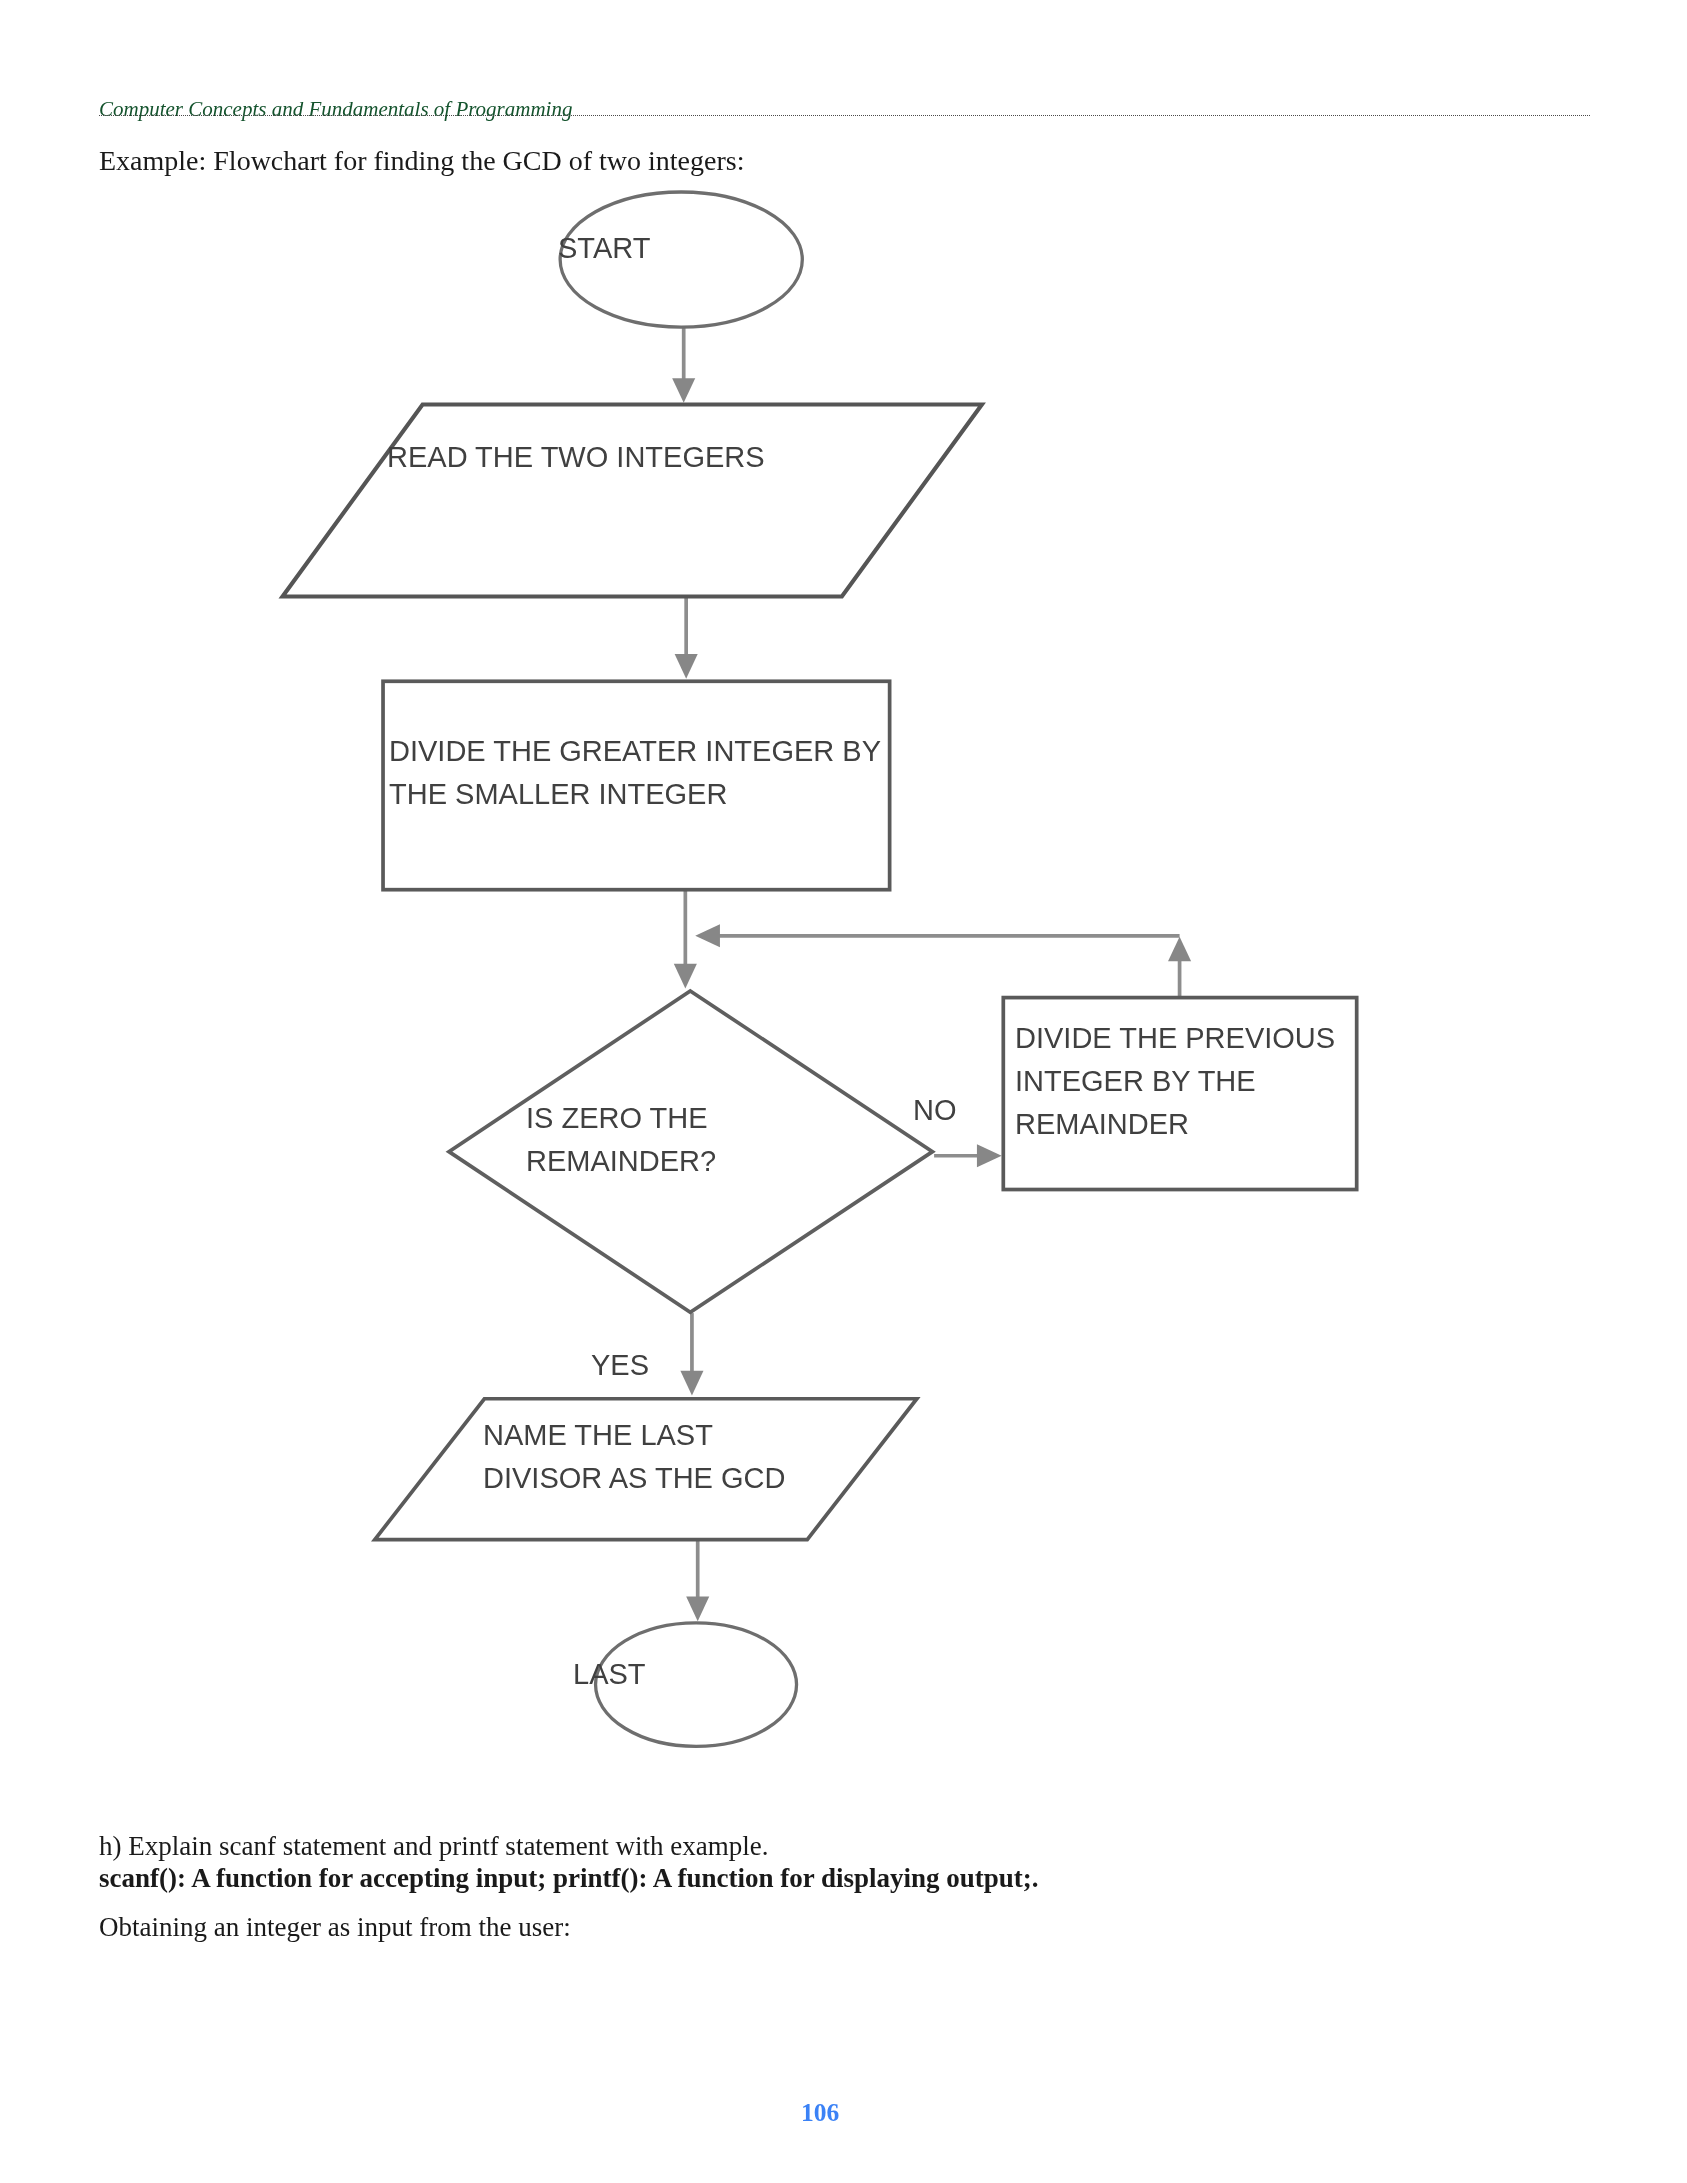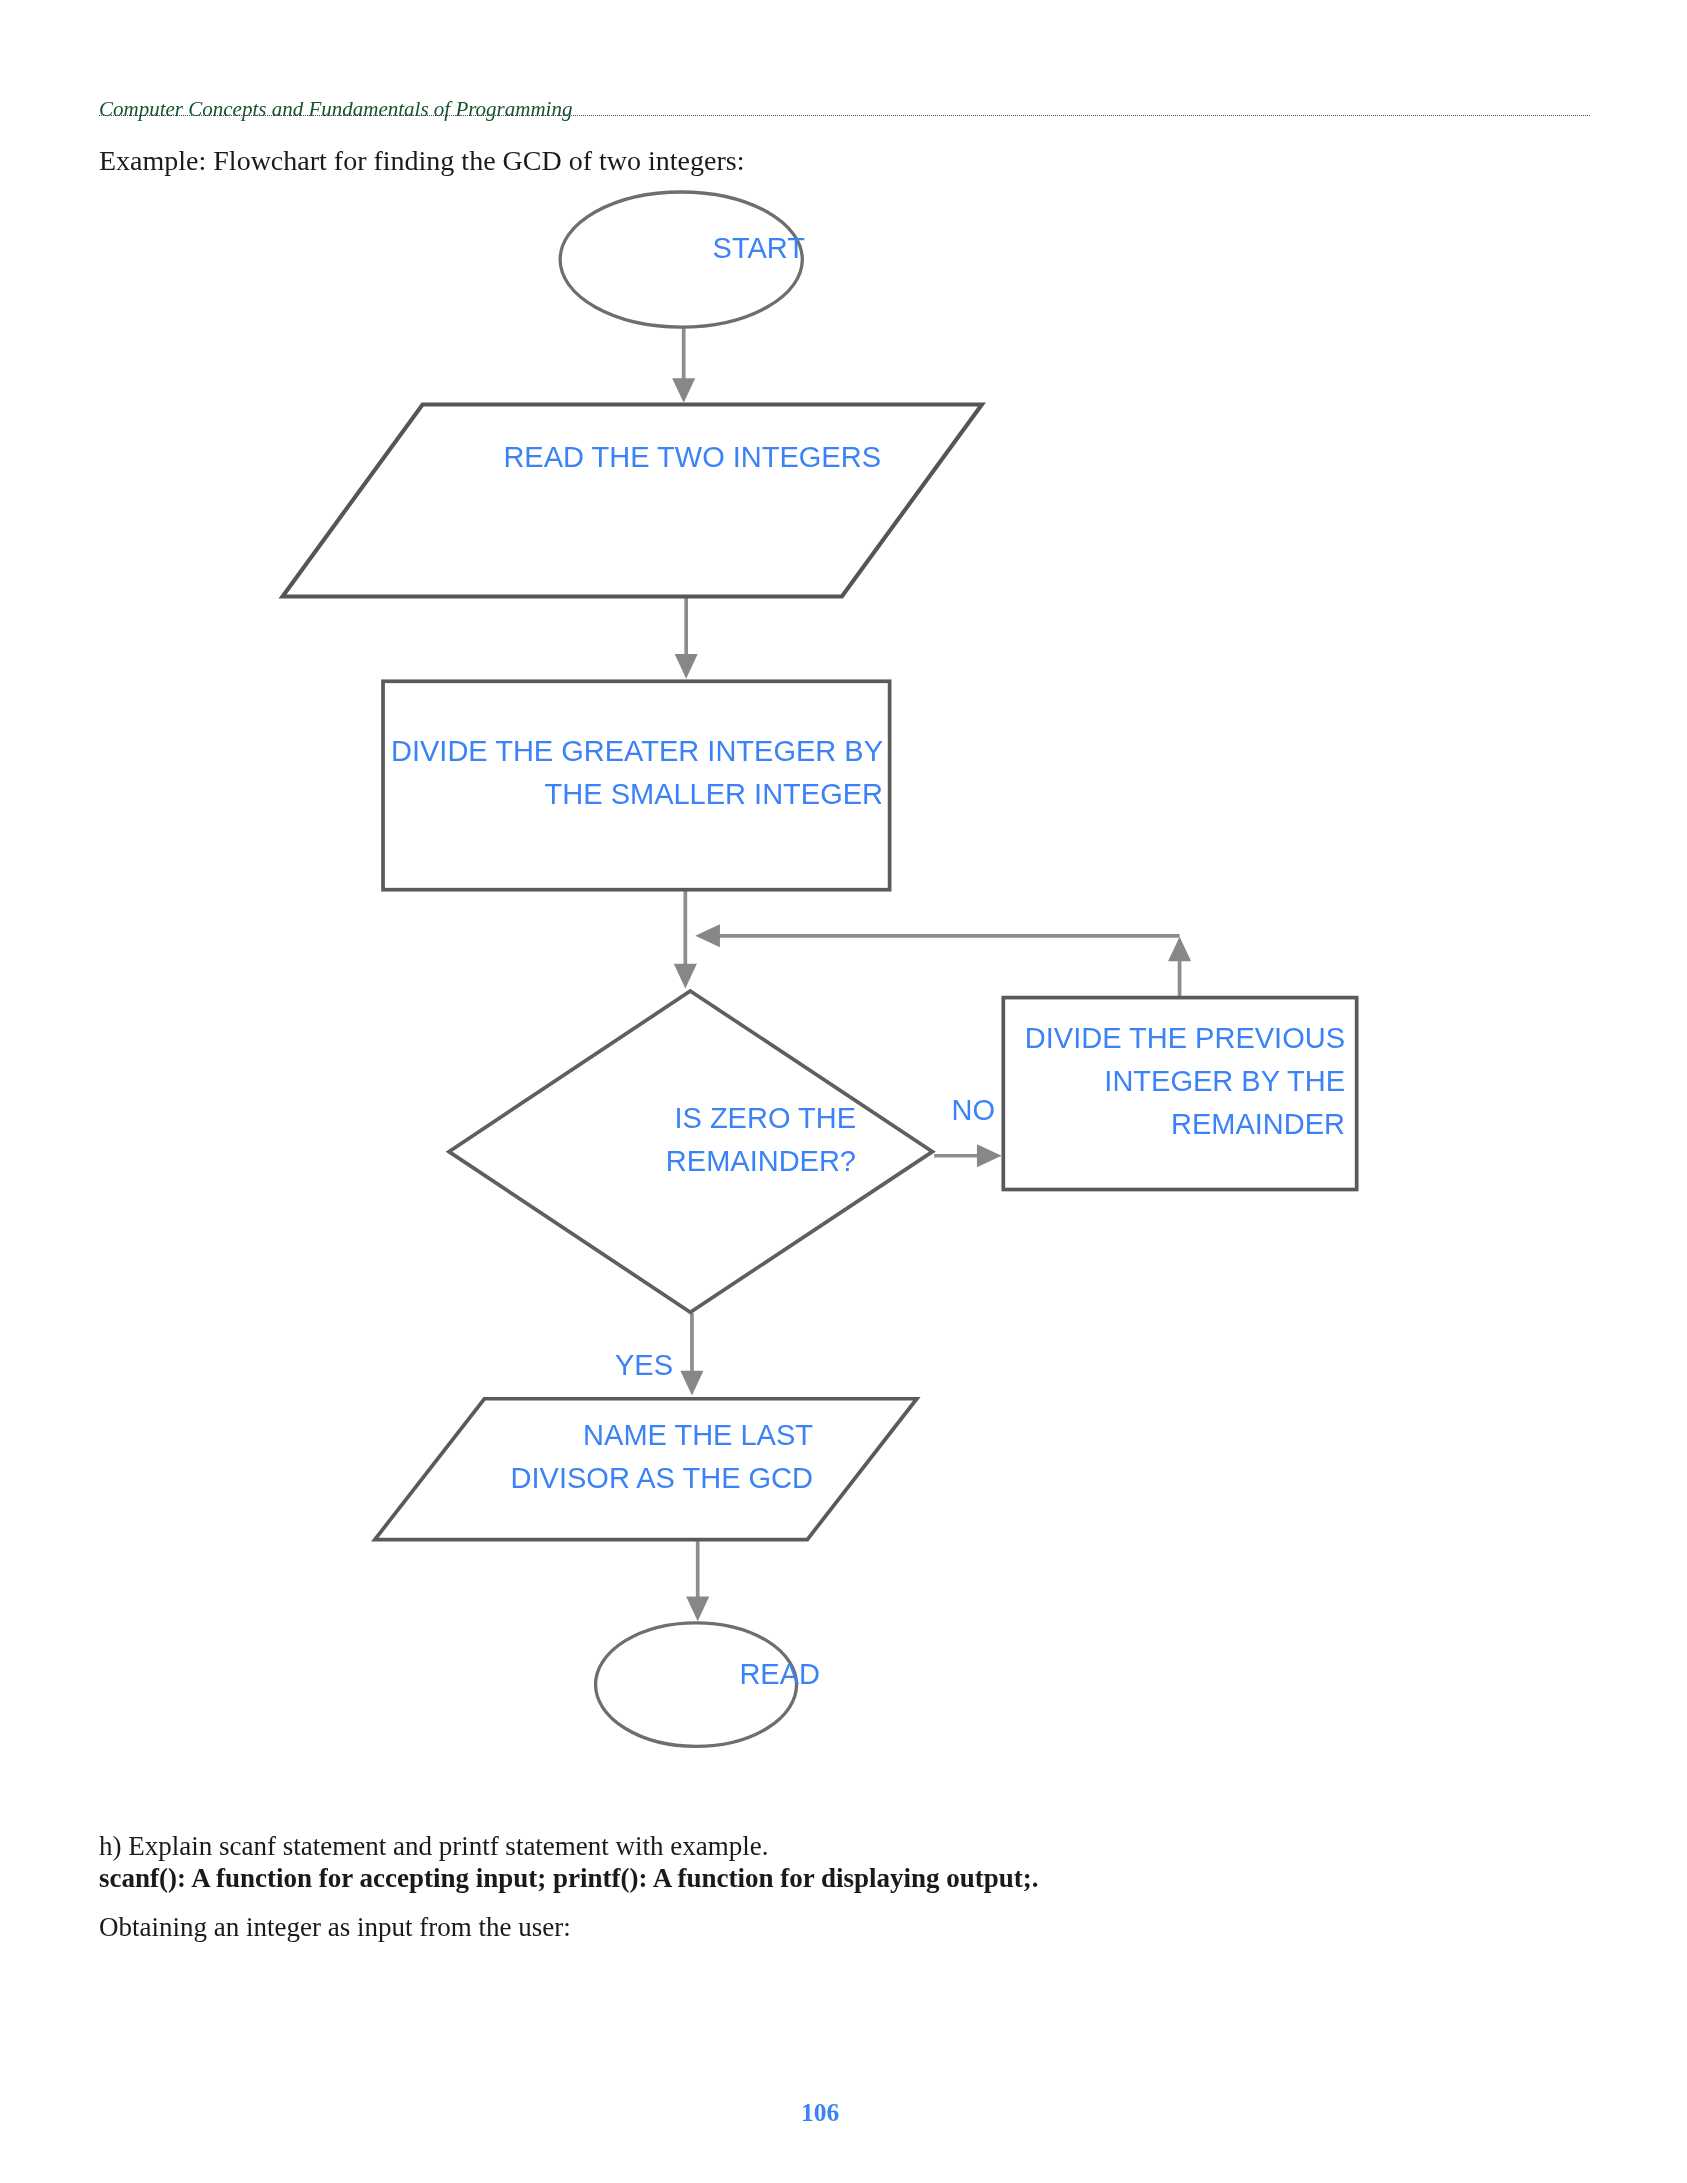--- a/index.html
+++ b/index.html
@@ -23,24 +23,24 @@
   .dotted-rule{
     left:99px;top:115px;width:1491px;height:0;
     border-bottom:1.6px dotted #4a4a4a;
   }
   .caption{
     left:99px;top:143px;font-size:28px;line-height:35px;white-space:nowrap;
   }
   svg.flow{left:0;top:0;}
   .flow-label{
     position:absolute;
-    display:flex;flex-direction:column;align-items:flex-end;justify-content:center;
+    display:flex;flex-direction:column;align-items:flex-start;justify-content:center;
     text-align:center;
     font-family:"Liberation Sans","DejaVu Sans",sans-serif;
-    font-size:29px;line-height:43px;color:#3b82f6;
+    font-size:29px;line-height:43px;color:#404040;
     pointer-events:none;
   }
   .flow-label span{display:block;white-space:nowrap;}
   .footer-line{left:99px;font-size:27px;line-height:33px;white-space:nowrap;}
   .footer-line.bold{font-weight:bold;}
   .page-number{
     left:779px;top:2098px;width:82px;text-align:center;
     font-size:25.5px;color:#3b82f6;font-weight:bold;
   }
 </style>
@@ -117,21 +117,21 @@
   <div class="flow-label" style="left:591px;top:1345px;width:82px;height:40px;">
     <span>YES</span>
   </div>
 
   <div class="flow-label" style="left:483px;top:1414px;width:330px;height:86px;">
     <span>NAME THE LAST</span>
     <span>DIVISOR AS THE GCD</span>
   </div>
 
   <div class="flow-label" style="left:573px;top:1654px;width:247px;height:40px;">
-    <span>READ</span>
+    <span>LAST</span>
   </div>
 
   <div class="abs serif footer-line" style="top:1830px;">h) Explain scanf statement and printf statement with example.</div>
   <div class="abs serif footer-line bold" style="top:1862px;">scanf(): A function for accepting input; printf(): A function for displaying output;.</div>
   <div class="abs serif footer-line" style="top:1911px;">Obtaining an integer as input from the user:</div>
 
   <div class="abs page-number">106</div>
 
 </div>
 

